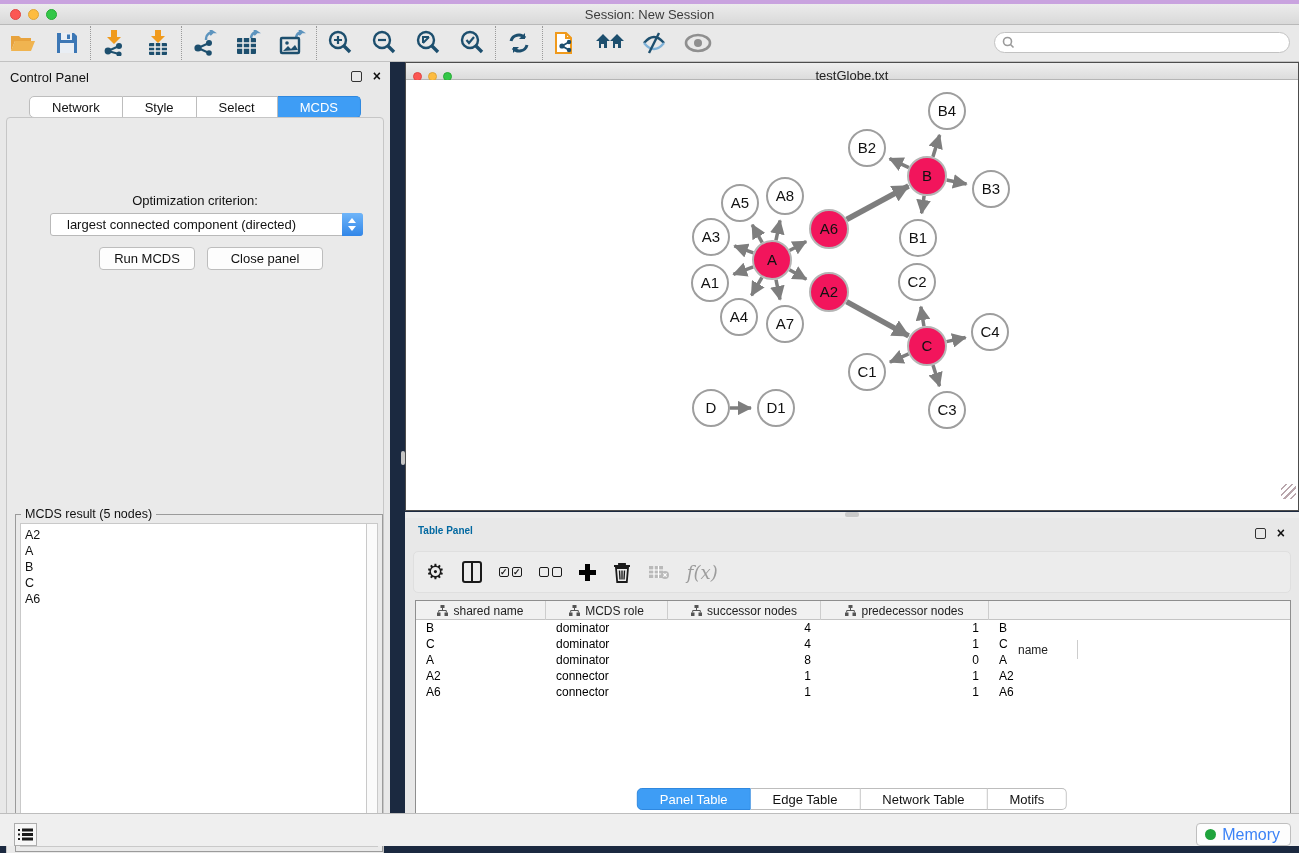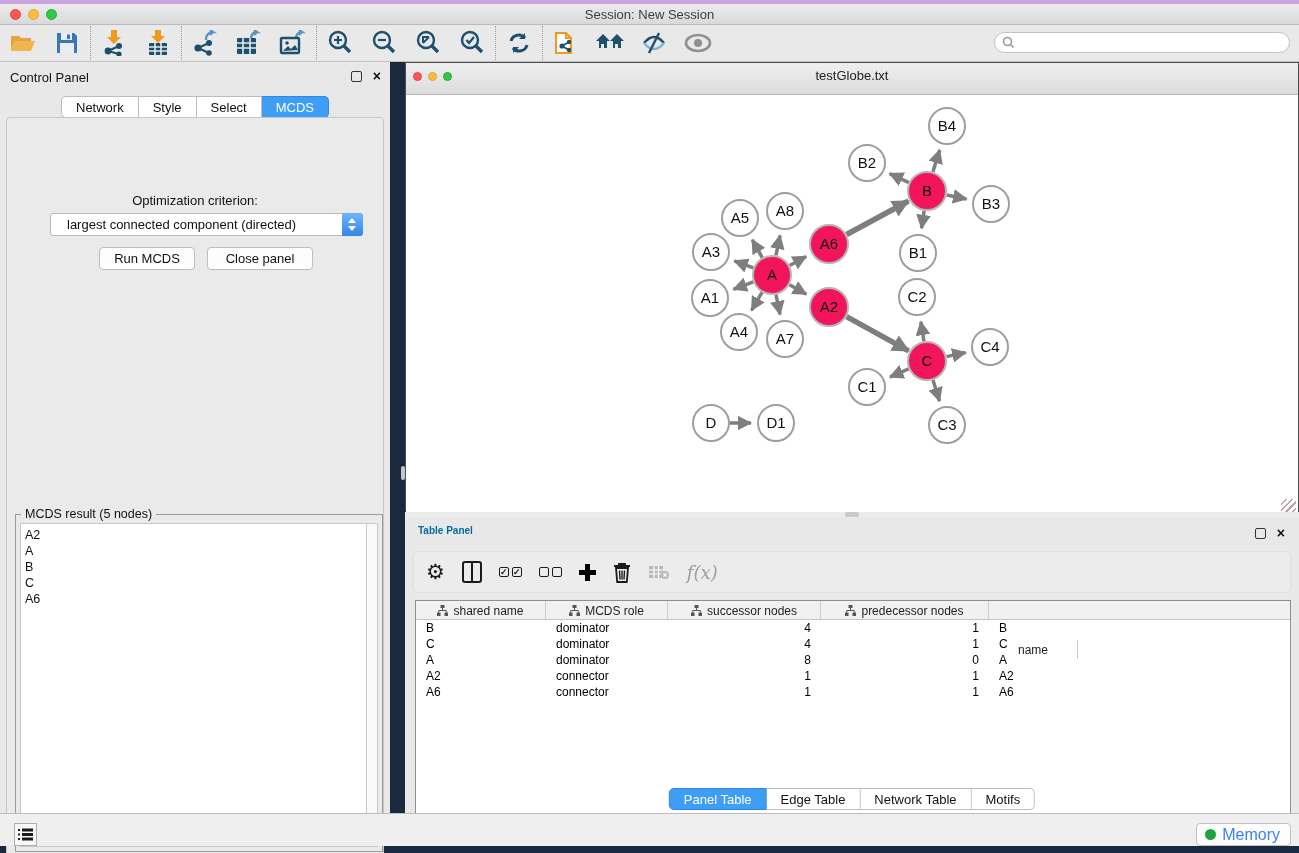--- a/index.html
+++ b/index.html
@@ -28,54 +28,54 @@
   #search-input { border:none; outline:none; flex:1; font-size:12px; background:transparent; margin-left:5px; height:17px; }
 
   
   #control-panel { position:absolute; left:0; top:62px; width:390px; height:751px; background:#E8E8E8; }
   #cp-header { position:absolute; left:0; top:6px; width:100%; height:20px; }
   #cp-title { position:absolute; left:10px; top:2px; font-size:13px; color:#111; }
   .float-box { position:absolute; top:3px; width:11px; height:11px; border:1.5px solid #333; border-radius:2px; }
   .close-x { position:absolute; top:0px; font-size:14px; font-weight:bold; color:#111; line-height:16px; }
   #cp-float { right:28px; } #cp-close { right:9px; }
   #cp-tabs { position:absolute; left:50%; transform:translateX(-50%); top:34px; display:flex; height:22px; }
-  .seg-tab { padding:0 14px; display:flex; align-items:center; justify-content:center; background:#fff;
+  .seg-tab { padding:0 22px; display:flex; align-items:center; justify-content:center; background:#fff;
     border:1px solid #BDBDBD; border-left:none; font-size:13px; color:#111; cursor:default; }
   .seg-tab:first-child { border-left:1px solid #BDBDBD; border-radius:5px 0 0 5px; }
   .seg-tab:last-child { border-radius:0 5px 5px 0; }
   .seg-tab.active { background:#3E9DF5; border-color:#2F88DF; color:#fff; }
   #cp-body { position:absolute; left:6px; top:55px; width:378px; height:748px; background:#EAEAEA;
     border:1px solid #C6C6C6; border-radius:4px; }
   #opt-label { position:absolute; left:0; right:0; top:75px; text-align:center; font-size:13px; color:#111; }
   #criterion-select { position:absolute; left:43px; top:95px; width:313px; height:23px; background:#fff;
     border:1px solid #B9B9B9; border-radius:3px; display:flex; align-items:center; }
   #criterion-value { flex:1; padding-left:16px; font-size:13px; color:#111; white-space:nowrap; }
   #criterion-stepper { width:21px; height:23px; margin-right:-1px; background:linear-gradient(#6FB5F9,#3186E8);
     border-radius:0 3px 3px 0; position:relative; }
   #criterion-stepper:before { content:""; position:absolute; left:6px; top:5px; border-left:4.5px solid transparent;
     border-right:4.5px solid transparent; border-bottom:5px solid #fff; }
   #criterion-stepper:after { content:""; position:absolute; left:6px; bottom:5px; border-left:4.5px solid transparent;
     border-right:4.5px solid transparent; border-top:5px solid #fff; }
   .cp-btn { position:absolute; top:129px; height:23px; background:#FDFDFD; border:1px solid #BDBDBD;
     border-radius:4px; font-size:13px; color:#111; text-align:center; line-height:21px; cursor:default; }
   #run-btn { left:92px; width:96px; }
-  #closepanel-btn { left:200px; width:106px; }
+  #closepanel-btn { left:200px; width:116px; }
   #mcds-fieldset { position:absolute; left:8px; top:396px; width:368px; height:338px;
     border:1px solid #9B9B9B; background:#EAEAEA; }
   #mcds-legend { position:absolute; left:5px; top:-8px; background:#EAEAEA; padding:0 4px; font-size:12.5px; color:#111; }
   #mcds-list { position:absolute; left:4px; top:8px; right:16px; bottom:4px; background:#fff;
     border:1px solid #C9C9C9; border-right:none; overflow:hidden; padding:3px 0 0 4px; }
   #mcds-scroll { position:absolute; right:4px; top:8px; bottom:4px; width:12px; background:#FAFAFA;
     border:1px solid #C9C9C9; }
   .mcds-item { font-size:12.5px; line-height:16px; color:#111; }
 
   
   #net-window { position:absolute; left:405px; top:62px; width:894px; height:449px;
     border:1px solid #4D4D4D; background:#fff; }
-  #net-titlebar { position:relative; width:100%; height:32px; background:linear-gradient(#EFEFEF,#DCDCDC);
+  #net-titlebar { position:relative; width:100%; height:17px; background:linear-gradient(#EFEFEF,#DCDCDC);
     border-bottom:1px solid #B5B5B5; }
   #net-titlebar .tl { top:9px; width:9px; height:9px; }
   #net-titlebar .tl1 { left:7px;  background:#FC5753; border:1px solid #DF4744; }
   #net-titlebar .tl2 { left:22px; background:#FDBC40; border:1px solid #DEA53A; }
   #net-titlebar .tl3 { left:37px; background:#33C748; border:1px solid #27AA35; }
   #net-title { position:absolute; left:0; right:0; top:5px; text-align:center; font-size:13px; color:#222; }
   #net-canvas { position:relative; width:100%; height:421px; background:#fff; }
   #net-vscroll { position:absolute; left:-5px; top:371px; width:4px; height:14px; background:#C6C6C6; border-radius:2px; }
   #net-hscroll-track { position:absolute; left:405px; top:512px; width:894px; height:6px; background:#ECECEC; }
   #net-hscroll-thumb { position:absolute; left:440px; top:0px; width:14px; height:5px; background:#C9C9C9; border-radius:2px; }

